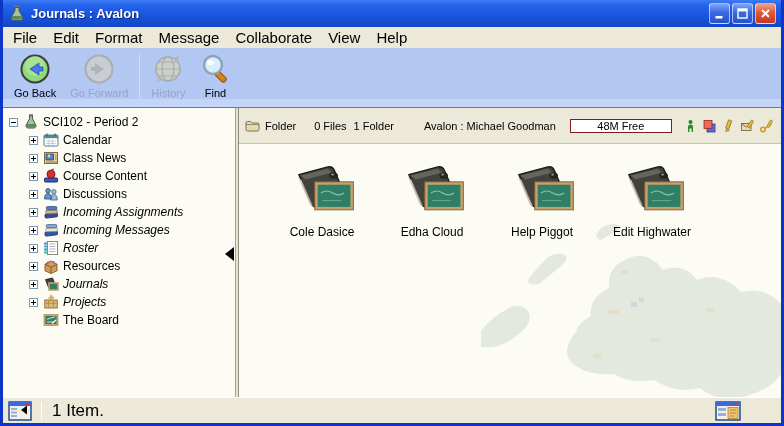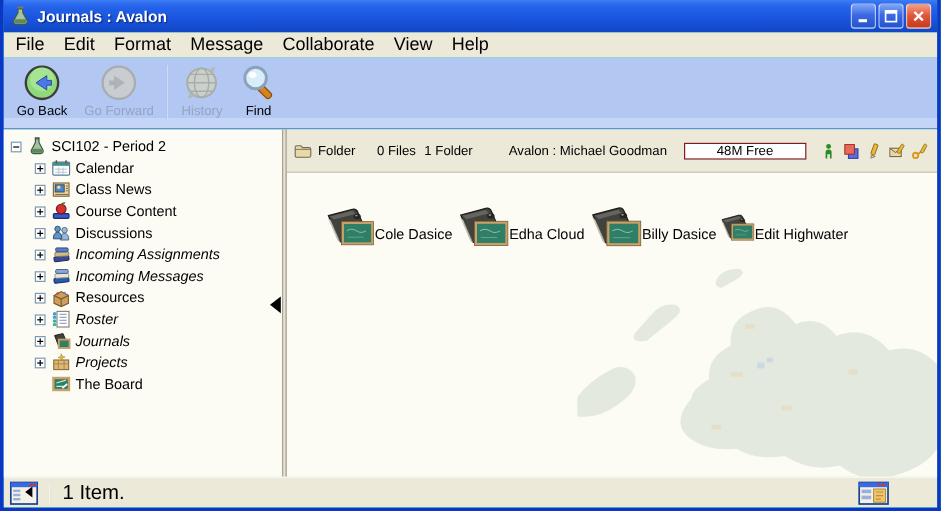--- a/index.html
+++ b/index.html
@@ -61,21 +61,21 @@
   .infobar svg.fold { width:15px; height:12px; margin-right:5px; flex:0 0 auto; }
   .ib-text { white-space:nowrap; }
   .free-box {
     width:102px; height:14px; background:#fff; border:1px solid #7f1d1d;
     font-size:11px; display:flex; align-items:center; justify-content:center; margin-left:14px;
   }
   .ib-icons { margin-left:auto; display:flex; align-items:center; gap:6px; }
   .ib-icons svg { width:13px; height:14px; }
   
   .students { display:flex; padding:20px 0 0 28px; position:relative; z-index:2; }
-  .student { width:110px; display:flex; flex-direction:row; align-items:center; }
+  .student { width:110px; display:flex; flex-direction:column; align-items:center; }
   .student svg.journal-img { width:66px; height:54px; }
   .student-name { font-size:12px; color:#000; margin-top:7px; white-space:nowrap; }
   .watermark { position:absolute; right:0; bottom:0; z-index:1; }
   
   .statusbar { height:26px; background:#ece9d8; border-top:1px solid #fff; display:flex; align-items:center; }
   .statusbar .sb-icon { margin-left:5px; }
   .sb-sep { width:1px; height:18px; background:#b6b3a2; border-right:1px solid #fff; margin:0 10px 0 9px; }
   .sb-text { font-size:17px; color:#000; }
   .sb-right { margin-left:auto; margin-right:40px; }
 </style>
@@ -245,39 +245,39 @@
           <rect x="2" y="9.5" width="12.5" height="4" rx="1" transform="rotate(-7 8 11.5)" fill="#2a5aa8" stroke="#12306a" stroke-width="0.8"></rect>
           <rect x="2.8" y="6" width="11.5" height="3.6" rx="1" transform="rotate(-3 8 7.8)" fill="#e9e7da" stroke="#9a9880" stroke-width="0.8"></rect>
           <rect x="3.4" y="2.6" width="10.4" height="3.2" rx="1" fill="#8aa8d8" stroke="#44628a" stroke-width="0.8"></rect>
         </svg>
         <span class="tree-label it">Incoming Messages</span>
       </div>
 
       <div class="tree-row child">
         <span class="exp plus"></span>
         <svg class="ticon" viewBox="0 0 16 16">
-          <path d="M2 6.2L8 3l6 3.2v6.6L8 15.5l-6-2.7z" fill="#cf9e5c" stroke="#7a5828" stroke-width="0.9"></path>
-          <path d="M2 6.2l6 3 6-3M8 9.2v6.2" stroke="#7a5828" stroke-width="0.9" fill="none"></path>
-          <circle cx="5" cy="4.6" r="1.1" fill="#d84040"></circle>
-          <circle cx="10.6" cy="4.2" r="1.1" fill="#4a8ad8"></circle>
-        </svg>
-        <span class="tree-label">Resources</span>
-      </div>
-
-      <div class="tree-row child">
-        <span class="exp plus"></span>
-        <svg class="ticon" viewBox="0 0 16 16">
           <rect x="4.5" y="1.5" width="10" height="13" fill="#fff" stroke="#8a8a7a"></rect>
           <path d="M6.5 4h6M6.5 6.5h6M6.5 9h6M6.5 11.5h6" stroke="#9aacc0" stroke-width="0.9"></path>
           <circle cx="2.5" cy="3.6" r="1.5" fill="#4a9ad8"></circle>
           <rect x="1" y="5.4" width="3" height="2.2" rx="0.8" fill="#4a9ad8"></rect>
           <circle cx="2.5" cy="9.6" r="1.5" fill="#3ab0a8"></circle>
           <rect x="1" y="11.4" width="3" height="2.2" rx="0.8" fill="#3ab0a8"></rect>
         </svg>
         <span class="tree-label it">Roster</span>
+      </div>
+
+      <div class="tree-row child">
+        <span class="exp plus"></span>
+        <svg class="ticon" viewBox="0 0 16 16">
+          <path d="M2 6.2L8 3l6 3.2v6.6L8 15.5l-6-2.7z" fill="#cf9e5c" stroke="#7a5828" stroke-width="0.9"></path>
+          <path d="M2 6.2l6 3 6-3M8 9.2v6.2" stroke="#7a5828" stroke-width="0.9" fill="none"></path>
+          <circle cx="5" cy="4.6" r="1.1" fill="#d84040"></circle>
+          <circle cx="10.6" cy="4.2" r="1.1" fill="#4a8ad8"></circle>
+        </svg>
+        <span class="tree-label">Resources</span>
       </div>
 
       <div class="tree-row child">
         <span class="exp plus"></span>
         <svg class="ticon" viewBox="0 0 16 16">
           <path d="M2.5 3.6L9.5 2l3.2 7.6-7 2.4z" fill="#41413d" stroke="#1c1c1a" stroke-width="0.8"></path>
           <rect x="6" y="7" width="9" height="7" fill="#2e7f66" stroke="#c9a06a" stroke-width="1.6"></rect>
         </svg>
         <span class="tree-label it">Journals</span>
       </div>
@@ -357,21 +357,21 @@
         <div class="student">
           <svg class="journal-img" viewBox="0 0 68 56">
               <use href="#sym-journal"></use>
             </svg>
           <span class="student-name">Edha Cloud</span>
         </div>
         <div class="student">
           <svg class="journal-img" viewBox="0 0 68 56">
               <use href="#sym-journal"></use>
             </svg>
-          <span class="student-name">Billy Dasice</span>
+          <span class="student-name">Help Piggot</span>
         </div>
         <div class="student">
           <svg class="journal-img" viewBox="0 0 68 56">
               <use href="#sym-journal"></use>
             </svg>
           <span class="student-name">Edit Highwater</span>
         </div>
       </div>
 
       <svg class="watermark" width="300" height="185" viewBox="0 0 300 185">

